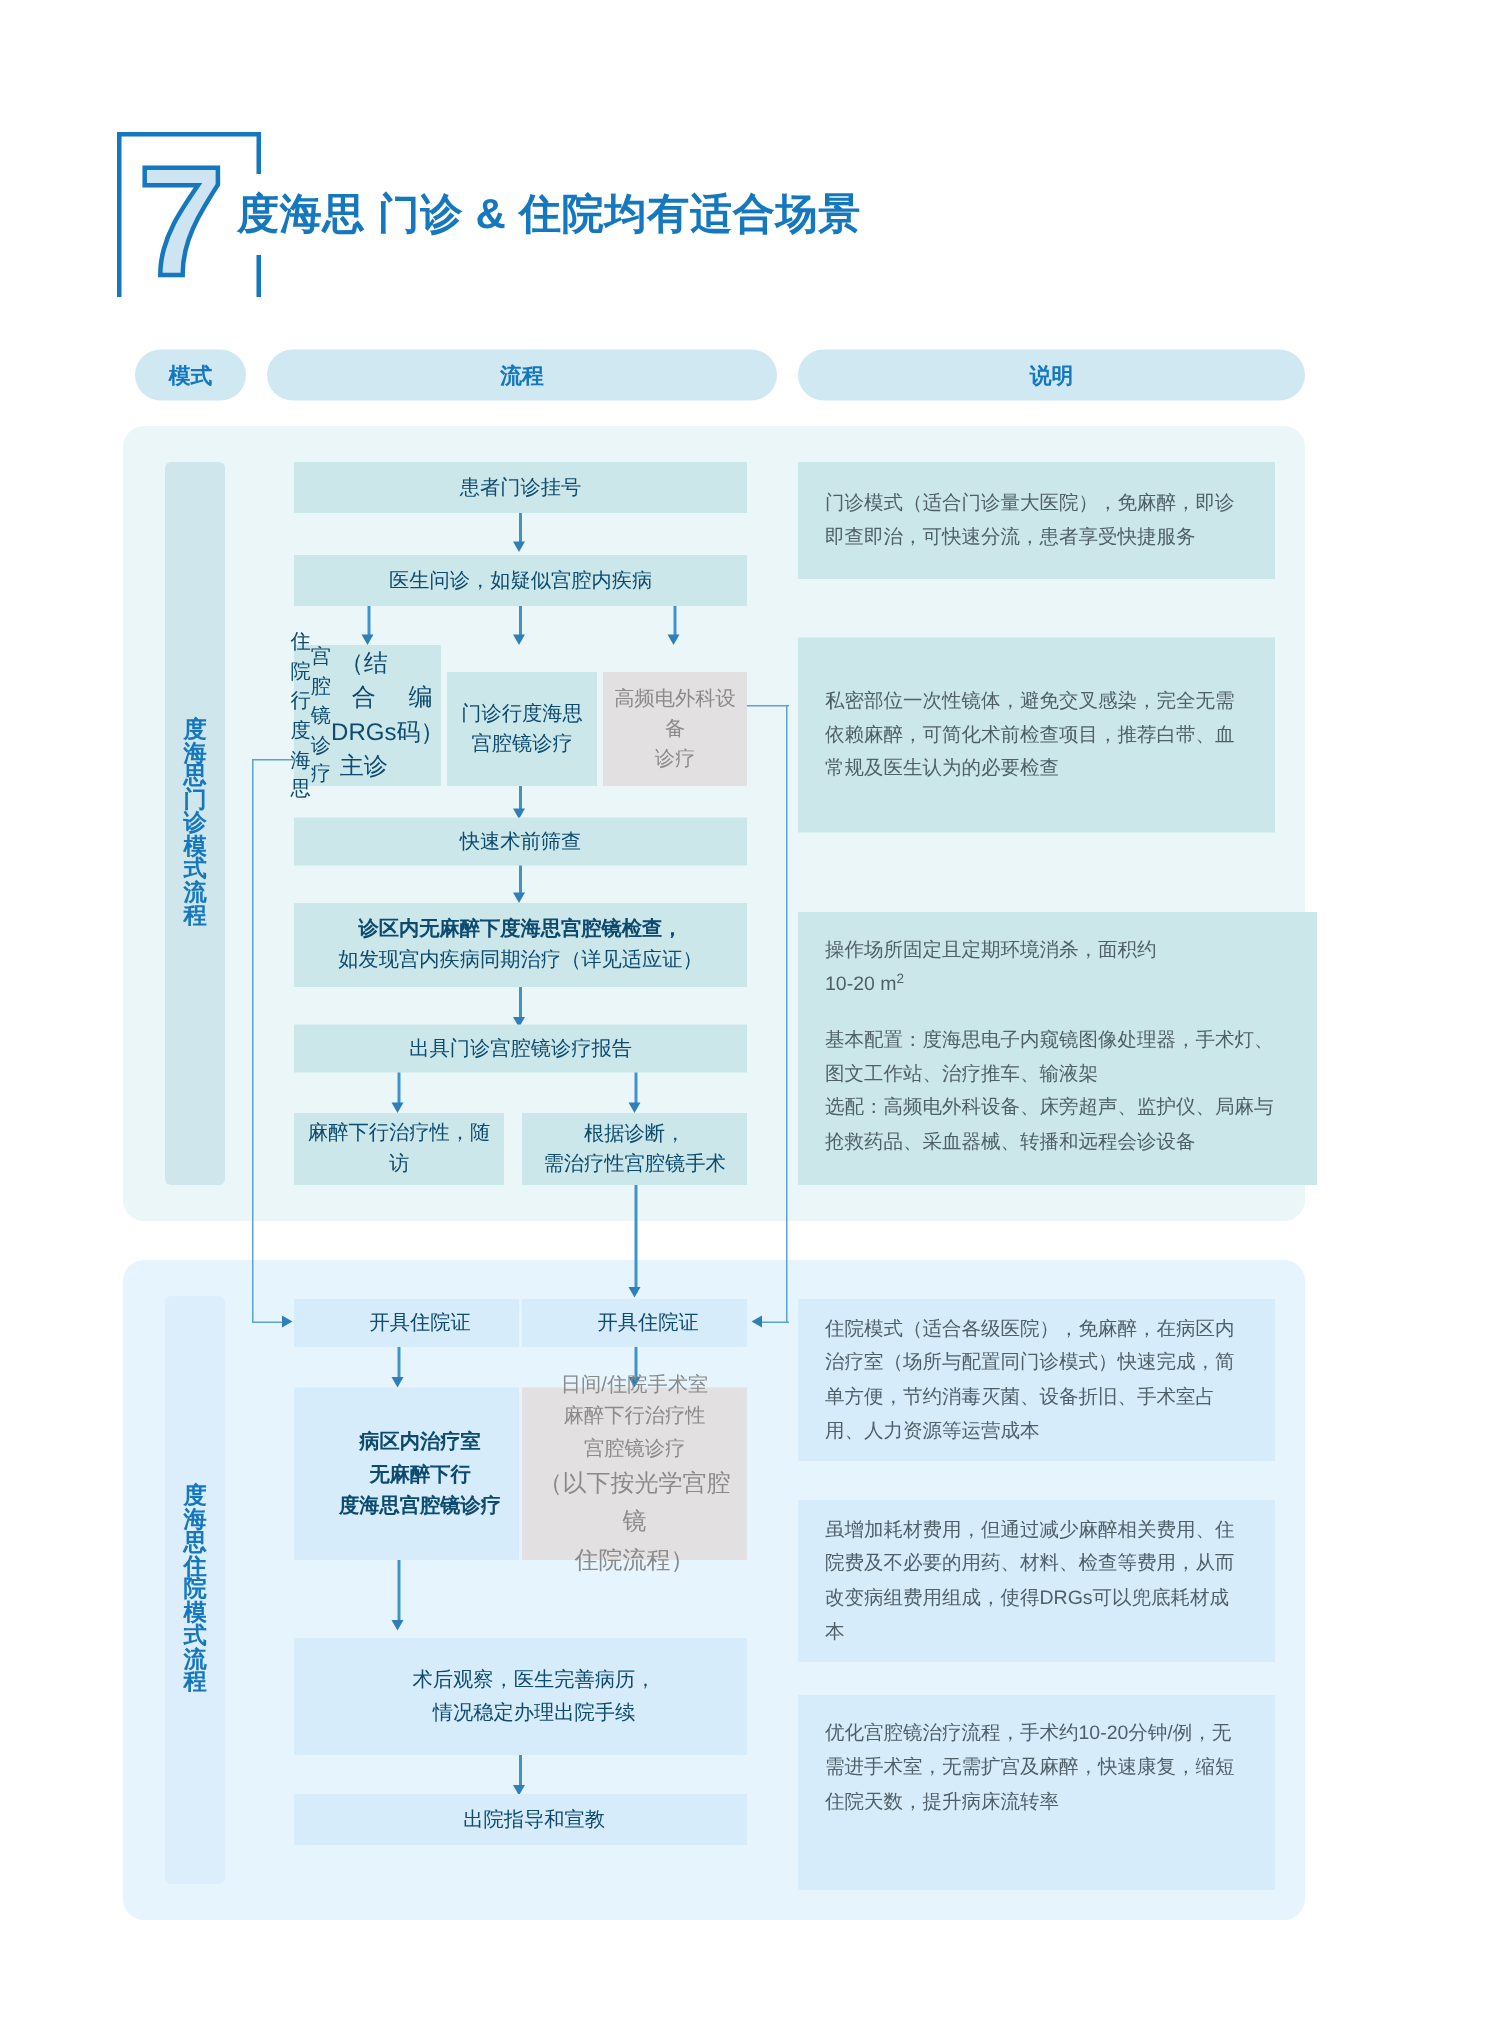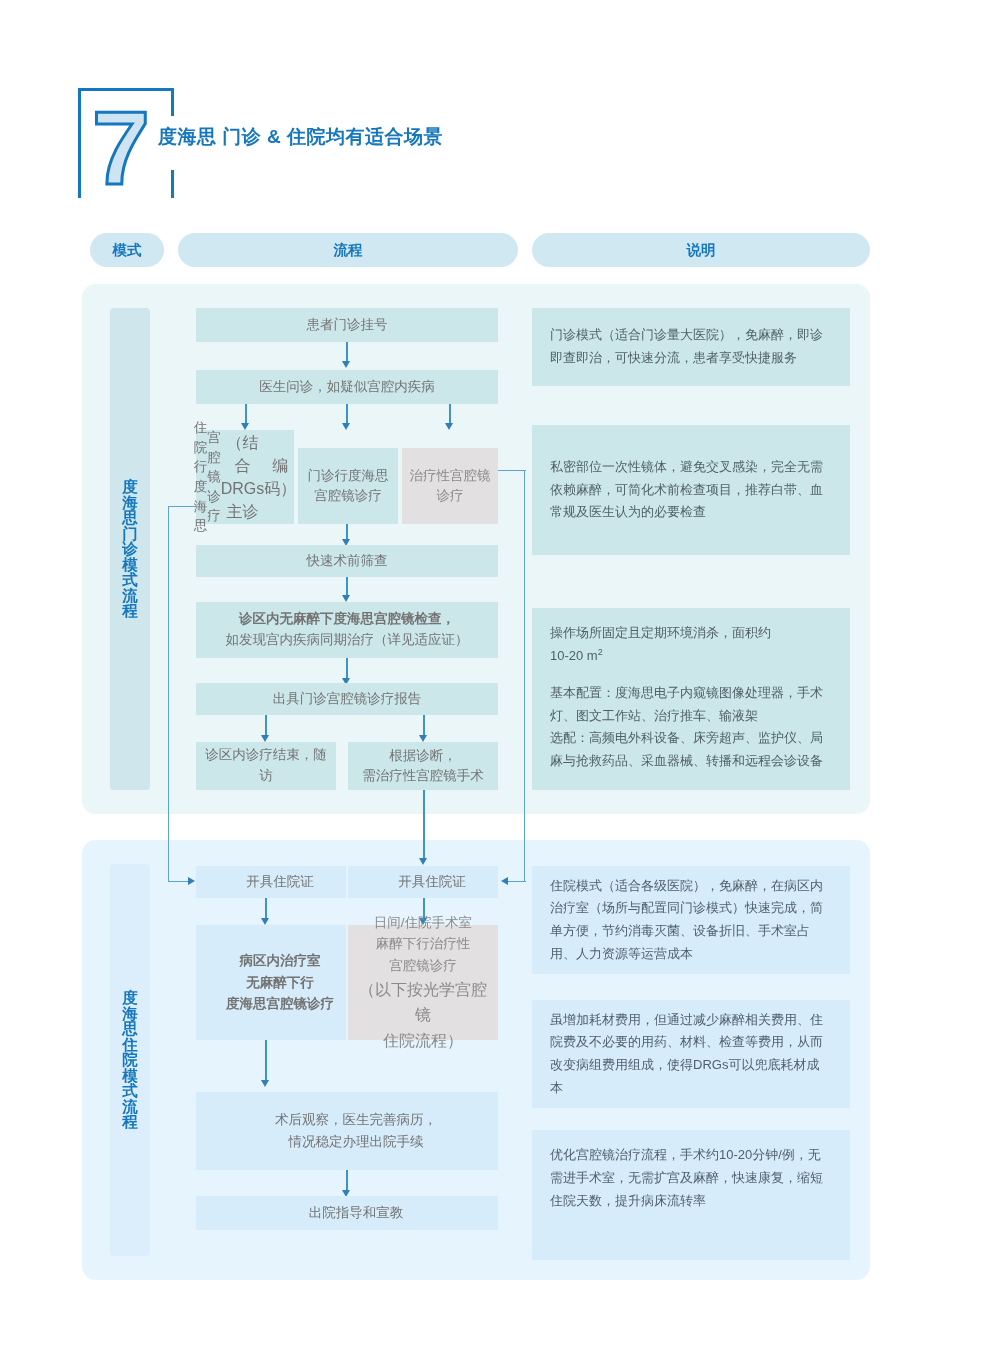--- a/index.html
+++ b/index.html
@@ -21,21 +21,21 @@
   .bracket .bb { position: absolute; left: 0; bottom: 0; width: 0; height: 3px; background: #1577bd; }
   .num7 {
     position: absolute; left: 14px; top: 8px;
     font-size: 104px; font-weight: 700; line-height: 104px;
     color: #cfe4f2;
     -webkit-text-stroke: 3px #1577bd;
     font-family: "Liberation Sans", sans-serif;
   }
   .title-text {
     position: absolute; left: 80px; top: 36px;
-    font-size: 19px; font-weight: 700; color: #1577bd;
+    font-size: 28px; font-weight: 700; color: #1577bd;
     letter-spacing: 0.5px; white-space: nowrap;
   }
 
   
   .pill {
     position: absolute; height: 34px; border-radius: 17px;
     background: #cfe8f2; color: #1577bd;
     font-size: 14.5px; font-weight: 700;
     display: flex; align-items: center; justify-content: center;
   }
@@ -56,21 +56,21 @@
     border-radius: 4px; line-height: 1.0;
   }
   .vlabel span { display: block; }
   #vl-out { left: 110px; top: 308px; height: 482px; background: #cfe6ec; }
   #vl-in  { left: 110px; top: 864px; height: 392px; background: #dceefb; }
 
   
   .box {
     position: absolute;
     display: flex; align-items: center; justify-content: center;
-    text-align: center; font-size: 13.5px; color: #737373;
+    text-align: center; font-size: 13.5px; color: #0c4a6e;
     line-height: 1.55; padding: 4px 6px;
   }
   .box.t1 { background: #cce7ea; }     
   .box.t2 { background: #d6ecfb; padding-left: 24px; }     
   .box.grey { background: #e2e0e0; color: #8a8a8a; }
   .box b { font-weight: 700; }
   .small { font-size: 16px; }
 
   
   .desc {
@@ -154,21 +154,21 @@
     <span class="small">（结合DRGs主诊</span>
     <span class="small">编码）</span>
   </div>
 
   <div class="box t1" style="left:298px; top:448px; width:100px; height:76px; flex-direction:column; line-height:1.5;">
     <span>门诊行度海思</span>
     <span>宫腔镜诊疗</span>
   </div>
 
   <div class="box grey" style="left:402px; top:448px; width:96px; height:76px; flex-direction:column; line-height:1.5;">
-    <span>治疗性宫腔镜</span>
+    <span>高频电外科设备</span>
     <span>诊疗</span>
   </div>
 
   <div class="vline" style="left:346px; top:524px; height:17px;"></div>
   <div class="arrowhead" style="left:342px; top:539px;"></div>
 
   <div class="box t1" style="left:196px; top:545px; width:302px; height:32px;">快速术前筛查</div>
   <div class="vline" style="left:346px; top:577px; height:20px;"></div>
   <div class="arrowhead" style="left:342px; top:595px;"></div>
 
@@ -180,34 +180,34 @@
   <div class="vline" style="left:346px; top:658px; height:22px;"></div>
   <div class="arrowhead" style="left:342px; top:678px;"></div>
 
   <div class="box t1" style="left:196px; top:683px; width:302px; height:32px;">出具门诊宫腔镜诊疗报告</div>
 
   <div class="vline" style="left:265px; top:715px; height:22px;"></div>
   <div class="arrowhead" style="left:261px; top:735px;"></div>
   <div class="vline" style="left:423px; top:715px; height:22px;"></div>
   <div class="arrowhead" style="left:419px; top:735px;"></div>
 
-  <div class="box t1" style="left:196px; top:742px; width:140px; height:48px;">诊区内诊疗结束，随访</div>
+  <div class="box t1" style="left:196px; top:742px; width:140px; height:48px;">麻醉下行治疗性，随访</div>
 
   <div class="box t1" style="left:348px; top:742px; width:150px; height:48px; flex-direction:column; line-height:1.5;">
     <span>根据诊断，</span>
     <span>需治疗性宫腔镜手术</span>
   </div>
 
   <div class="desc t1" style="left:532px; top:308px; width:318px; height:78px;">
     <p>门诊模式（适合门诊量大医院），免麻醉，即诊即查即治，可快速分流，患者享受快捷服务</p>
   </div>
   <div class="desc t1" style="left:532px; top:425px; width:318px; height:130px;">
     <p>私密部位一次性镜体，避免交叉感染，完全无需依赖麻醉，可简化术前检查项目，推荐白带、血常规及医生认为的必要检查</p>
   </div>
-  <div class="desc t1" style="left:532px; top:608px; width:318px; height:182px; align-items:flex-start;">
+  <div class="desc t1" style="left:532px; top:608px; width:346px; height:182px; align-items:flex-start;">
     <div>
       <p>操作场所固定且定期环境消杀，面积约</p>
       <p><span>10-20 m</span><sup>2</sup></p>
       <p style="height:14px;"></p>
       <p>基本配置：度海思电子内窥镜图像处理器，手术灯、图文工作站、治疗推车、输液架</p>
       <p>选配：高频电外科设备、床旁超声、监护仪、局麻与抢救药品、采血器械、转播和远程会诊设备</p>
     </div>
   </div>
 
   <div class="section" id="sec-in"></div>

